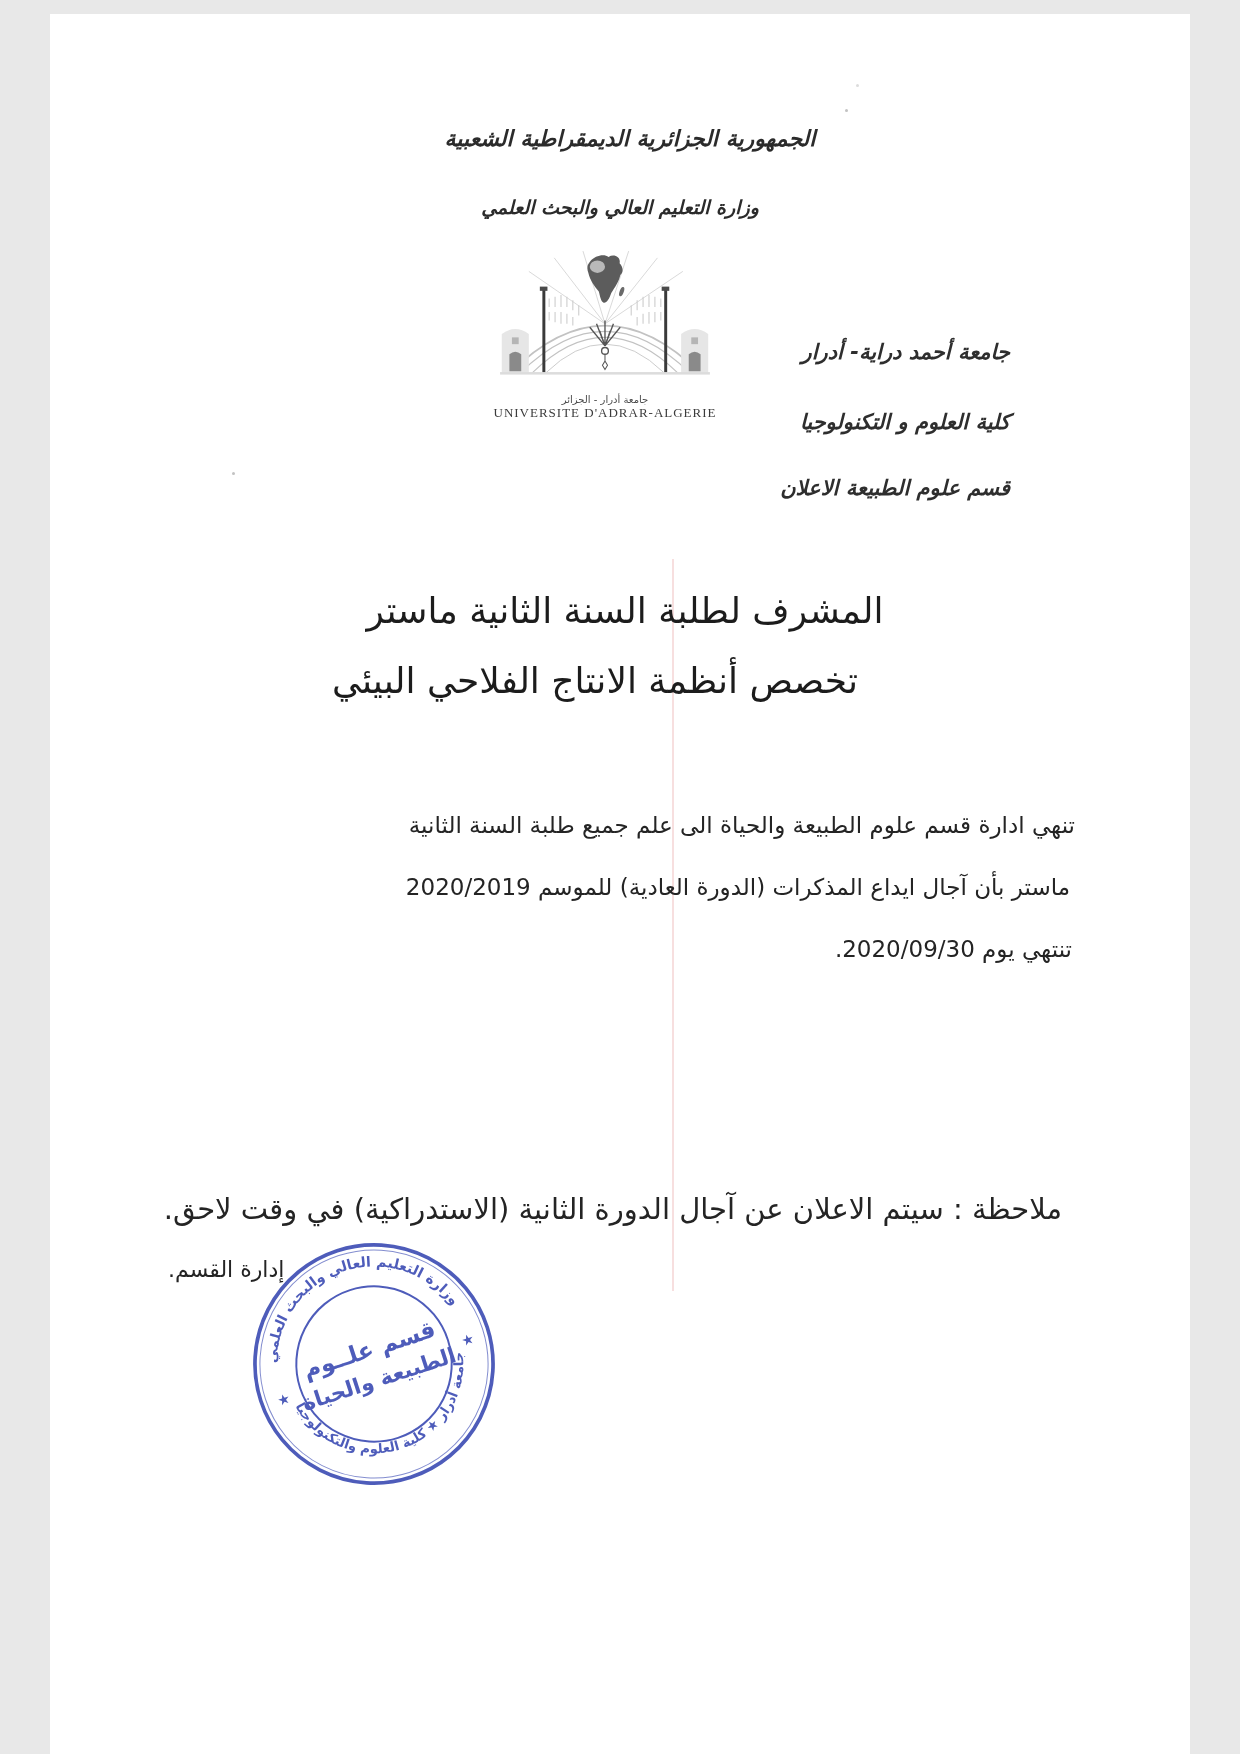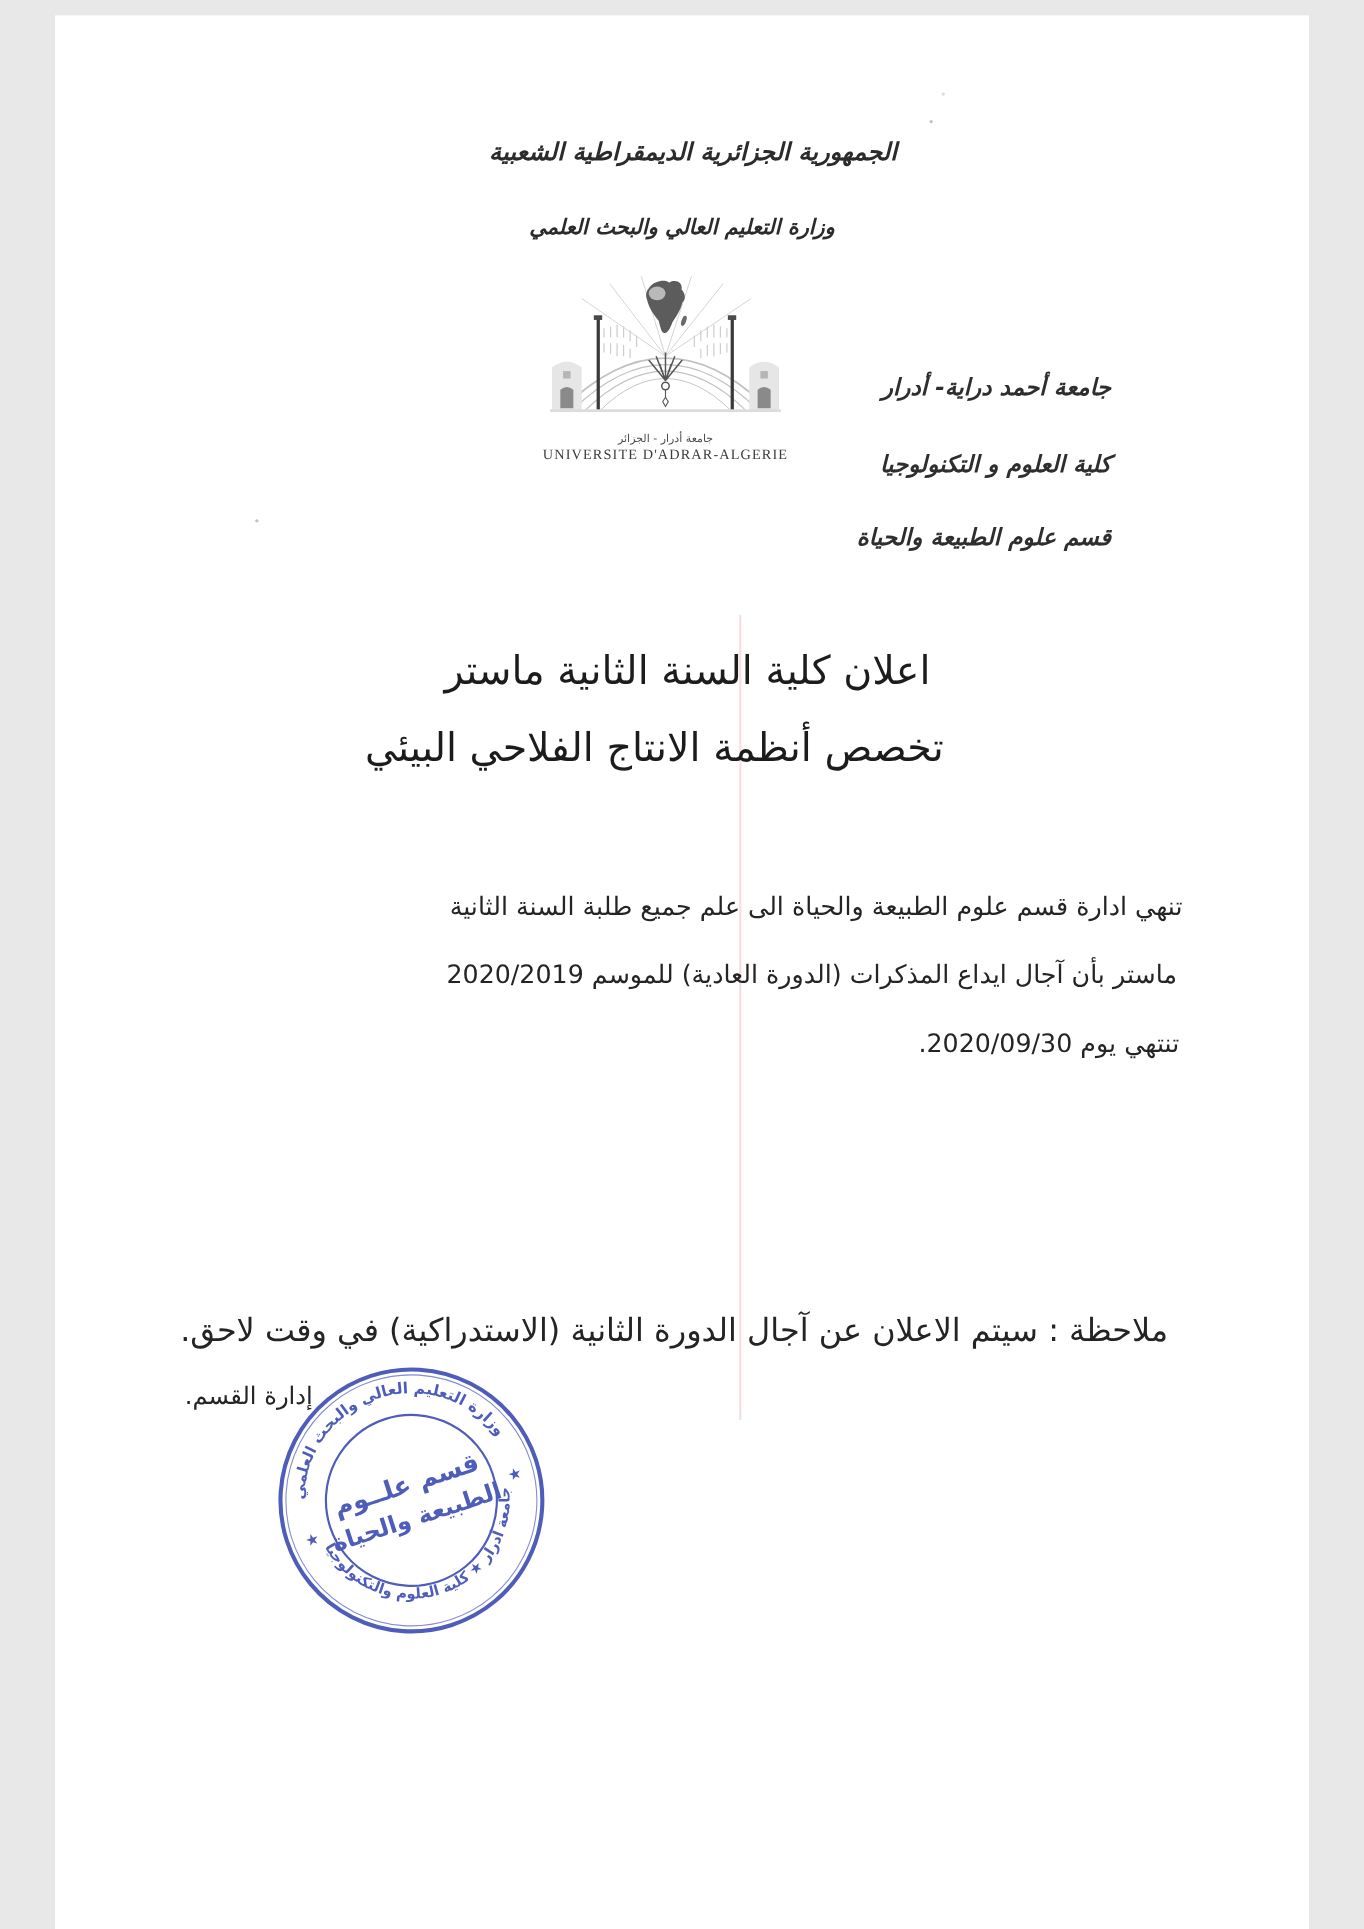--- a/index.html
+++ b/index.html
@@ -148,23 +148,23 @@
       </g>
 
       <rect x="6" y="149" width="248" height="3" fill="#dcdcdc"></rect>
     </svg>
   </div>
   <div class="abs logo-cap cap-ar">جامعة أدرار - الجزائر</div>
   <div class="abs logo-cap cap-fr">UNIVERSITE D'ADRAR-ALGERIE</div>
 
   <div class="abs inst inst1">جامعة أحمد دراية-  أدرار</div>
   <div class="abs inst inst2">كلية العلوم و التكنولوجيا</div>
-  <div class="abs inst inst3">قسم علوم الطبيعة والحياة</div>
+  <div class="abs inst inst3">قسم علوم الطبيعة الاعلان</div>
 
-  <div class="abs title-line title1">اعلان كلية السنة الثانية ماستر</div>
+  <div class="abs title-line title1">المشرف لطلبة السنة الثانية ماستر</div>
   <div class="abs title-line title2">تخصص أنظمة الانتاج الفلاحي البيئي</div>
 
   <div class="abs body-line p1l1">تنهي ادارة قسم علوم الطبيعة والحياة الى علم جميع طلبة السنة الثانية</div>
   <div class="abs body-line p1l2">ماستر بأن آجال ايداع المذكرات (الدورة العادية) للموسم 2020/2019</div>
   <div class="abs body-line p1l3">تنتهي يوم 2020/09/30.</div>
   <div class="abs body-line note">ملاحظة : سيتم الاعلان عن آجال الدورة الثانية (الاستدراكية) في وقت لاحق.</div>
   <div class="abs body-line sig">إدارة القسم.</div>
 
   <div class="abs stamp">
     <svg viewBox="0 0 300 300">

